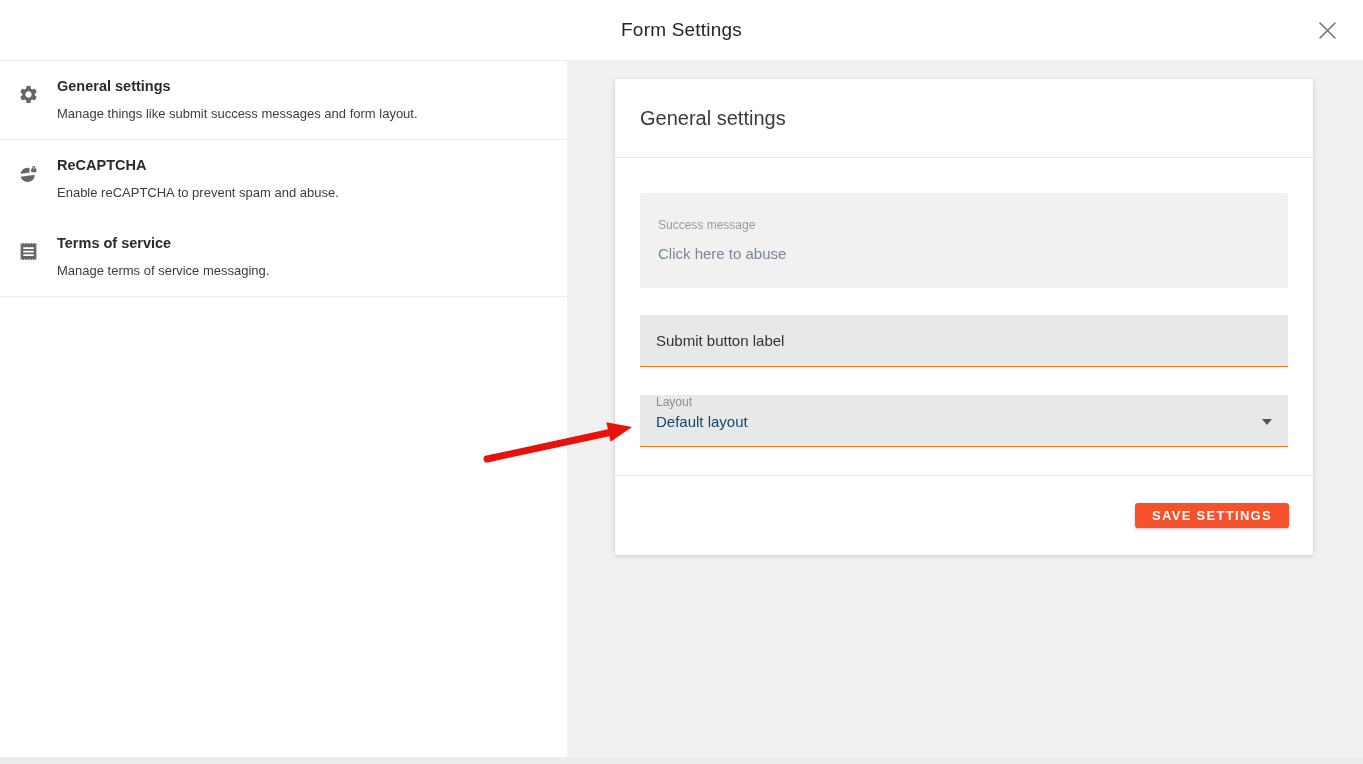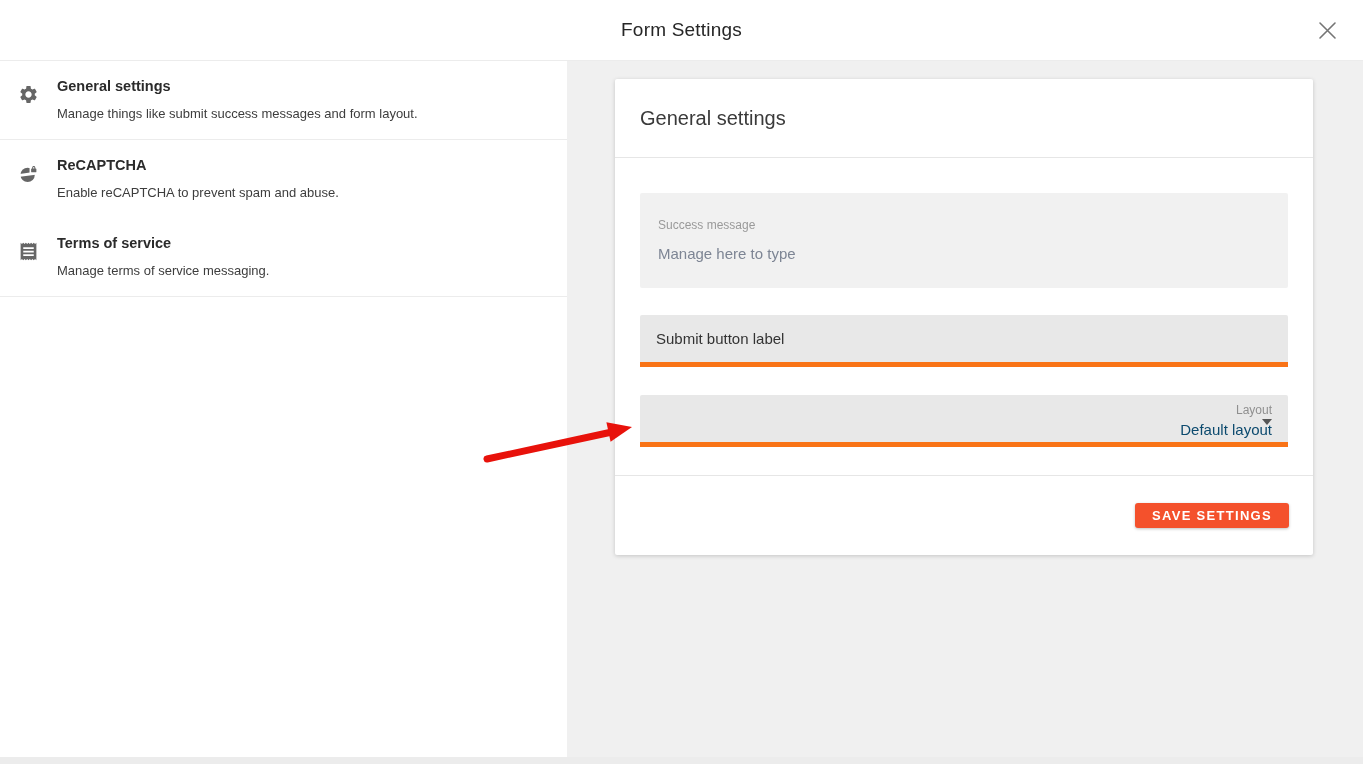--- a/index.html
+++ b/index.html
@@ -50,27 +50,27 @@
   .card-body { padding:27px 25px 28px; }
 
   .success-box {
     background:#f1f1f1; border-radius:2px;
     padding:25px 18px 26px; margin-bottom:27px; cursor:text;margin-top:8px;
   }
   .success-label { font-size:12px; color:#9a9a9a; margin-bottom:13px; }
   .success-placeholder { font-size:15px; color:#7d8594; }
 
   .field {
-    background:#e8e8e8; border-bottom:5px solid #f97316;
+    background:#e8e8e8; border-bottom:1px solid #f97316;
     border-radius:2px 2px 0 0; height:52px; padding:0 16px;
   }
   .submit-field { display:flex; align-items:center; margin-bottom:28px; cursor:text; }
   .submit-field .field-text { font-size:15px; color:#333; }
 
-  .layout-field { padding-top:8px; position:relative; cursor:pointer;text-align:right; }
+  .layout-field { position:relative; cursor:pointer; }
   .layout-label { font-size:12px; color:#8f8f8f; }
   .layout-value { font-size:15px; color:#0c4a6e; margin-top:4px; }
   .caret {
     position:absolute; right:16px; top:24px;
     width:0; height:0; border-left:5px solid transparent;
     border-right:5px solid transparent; border-top:6px solid #555;
   }
 
   .card-footer {
     border-top:1px solid #e6e6e6; padding:27px 24px 27px;
@@ -150,21 +150,21 @@
       <div class="card">
 
         <div class="card-header">
           <span class="card-title">General settings</span>
         </div>
 
         <div class="card-body">
 
           <div class="success-box">
             <div class="success-label">Success message</div>
-            <div class="success-placeholder">Manage here to type</div>
+            <div class="success-placeholder">Click here to abuse</div>
           </div>
 
           <div class="field submit-field">
             <span class="field-text">Submit button label</span>
           </div>
 
           <div class="field layout-field">
             <div class="layout-label">Layout</div>
             <div class="layout-value">Default layout</div>
             <span class="caret"></span>

